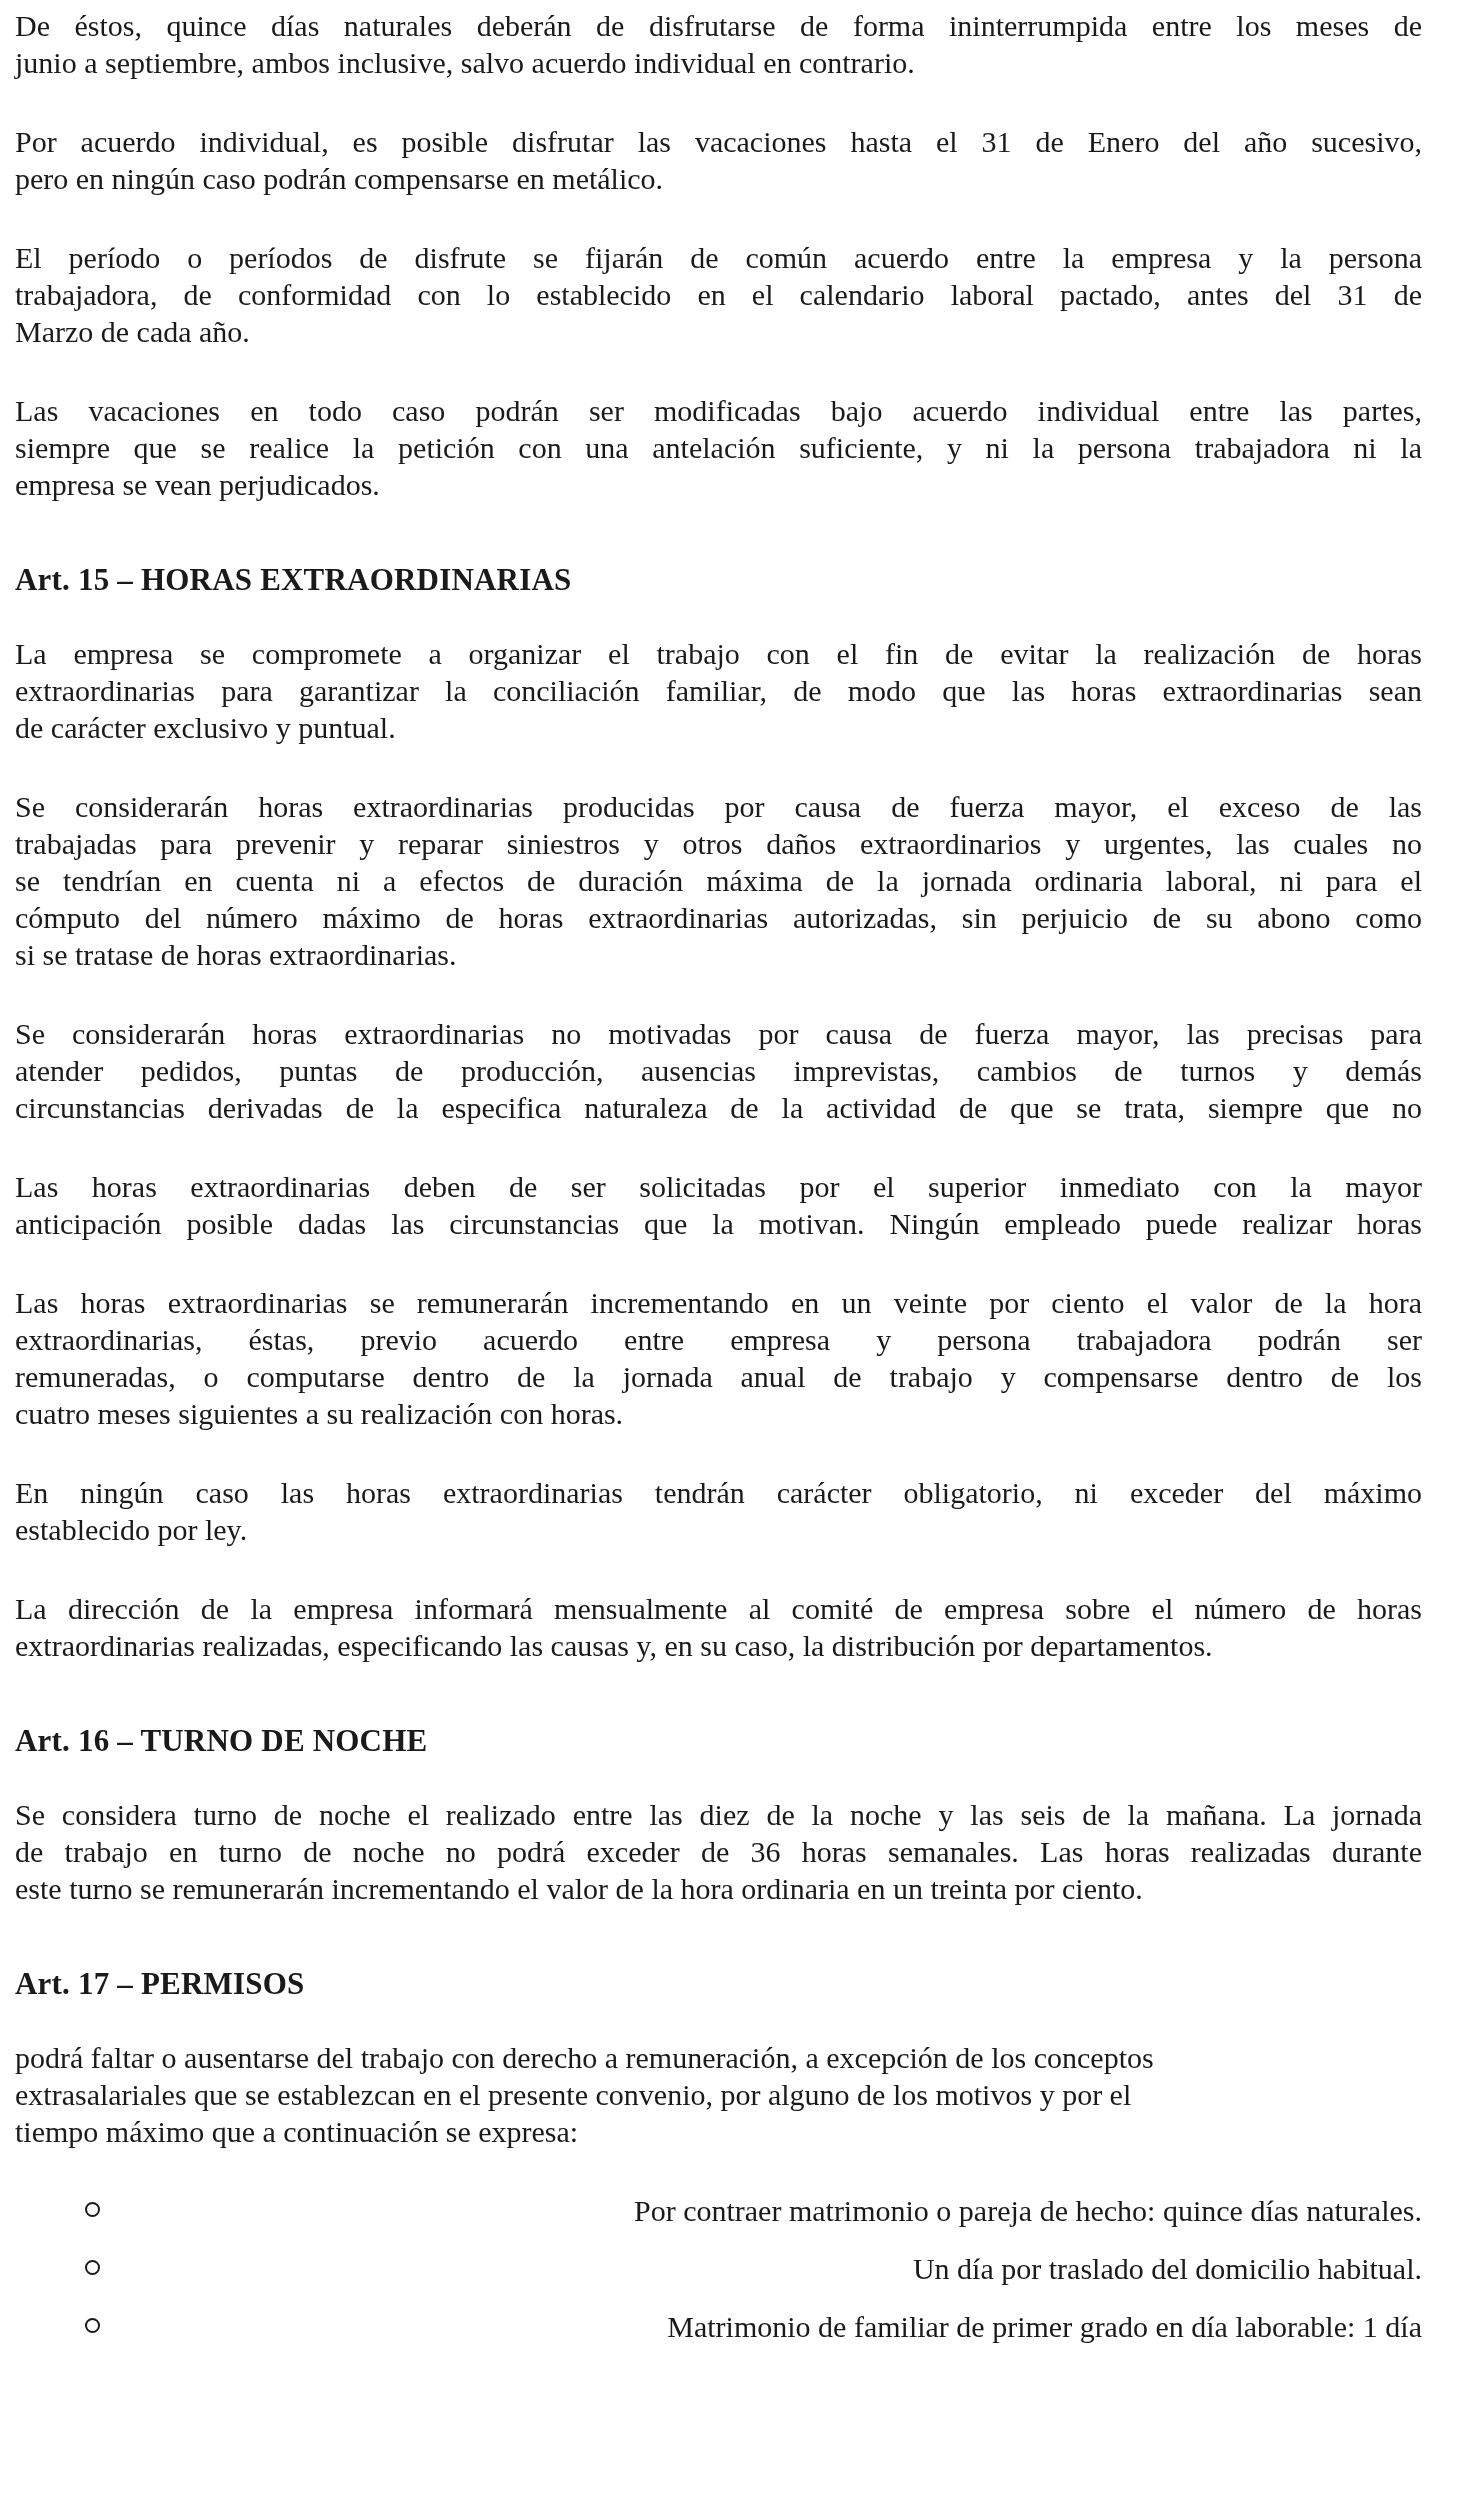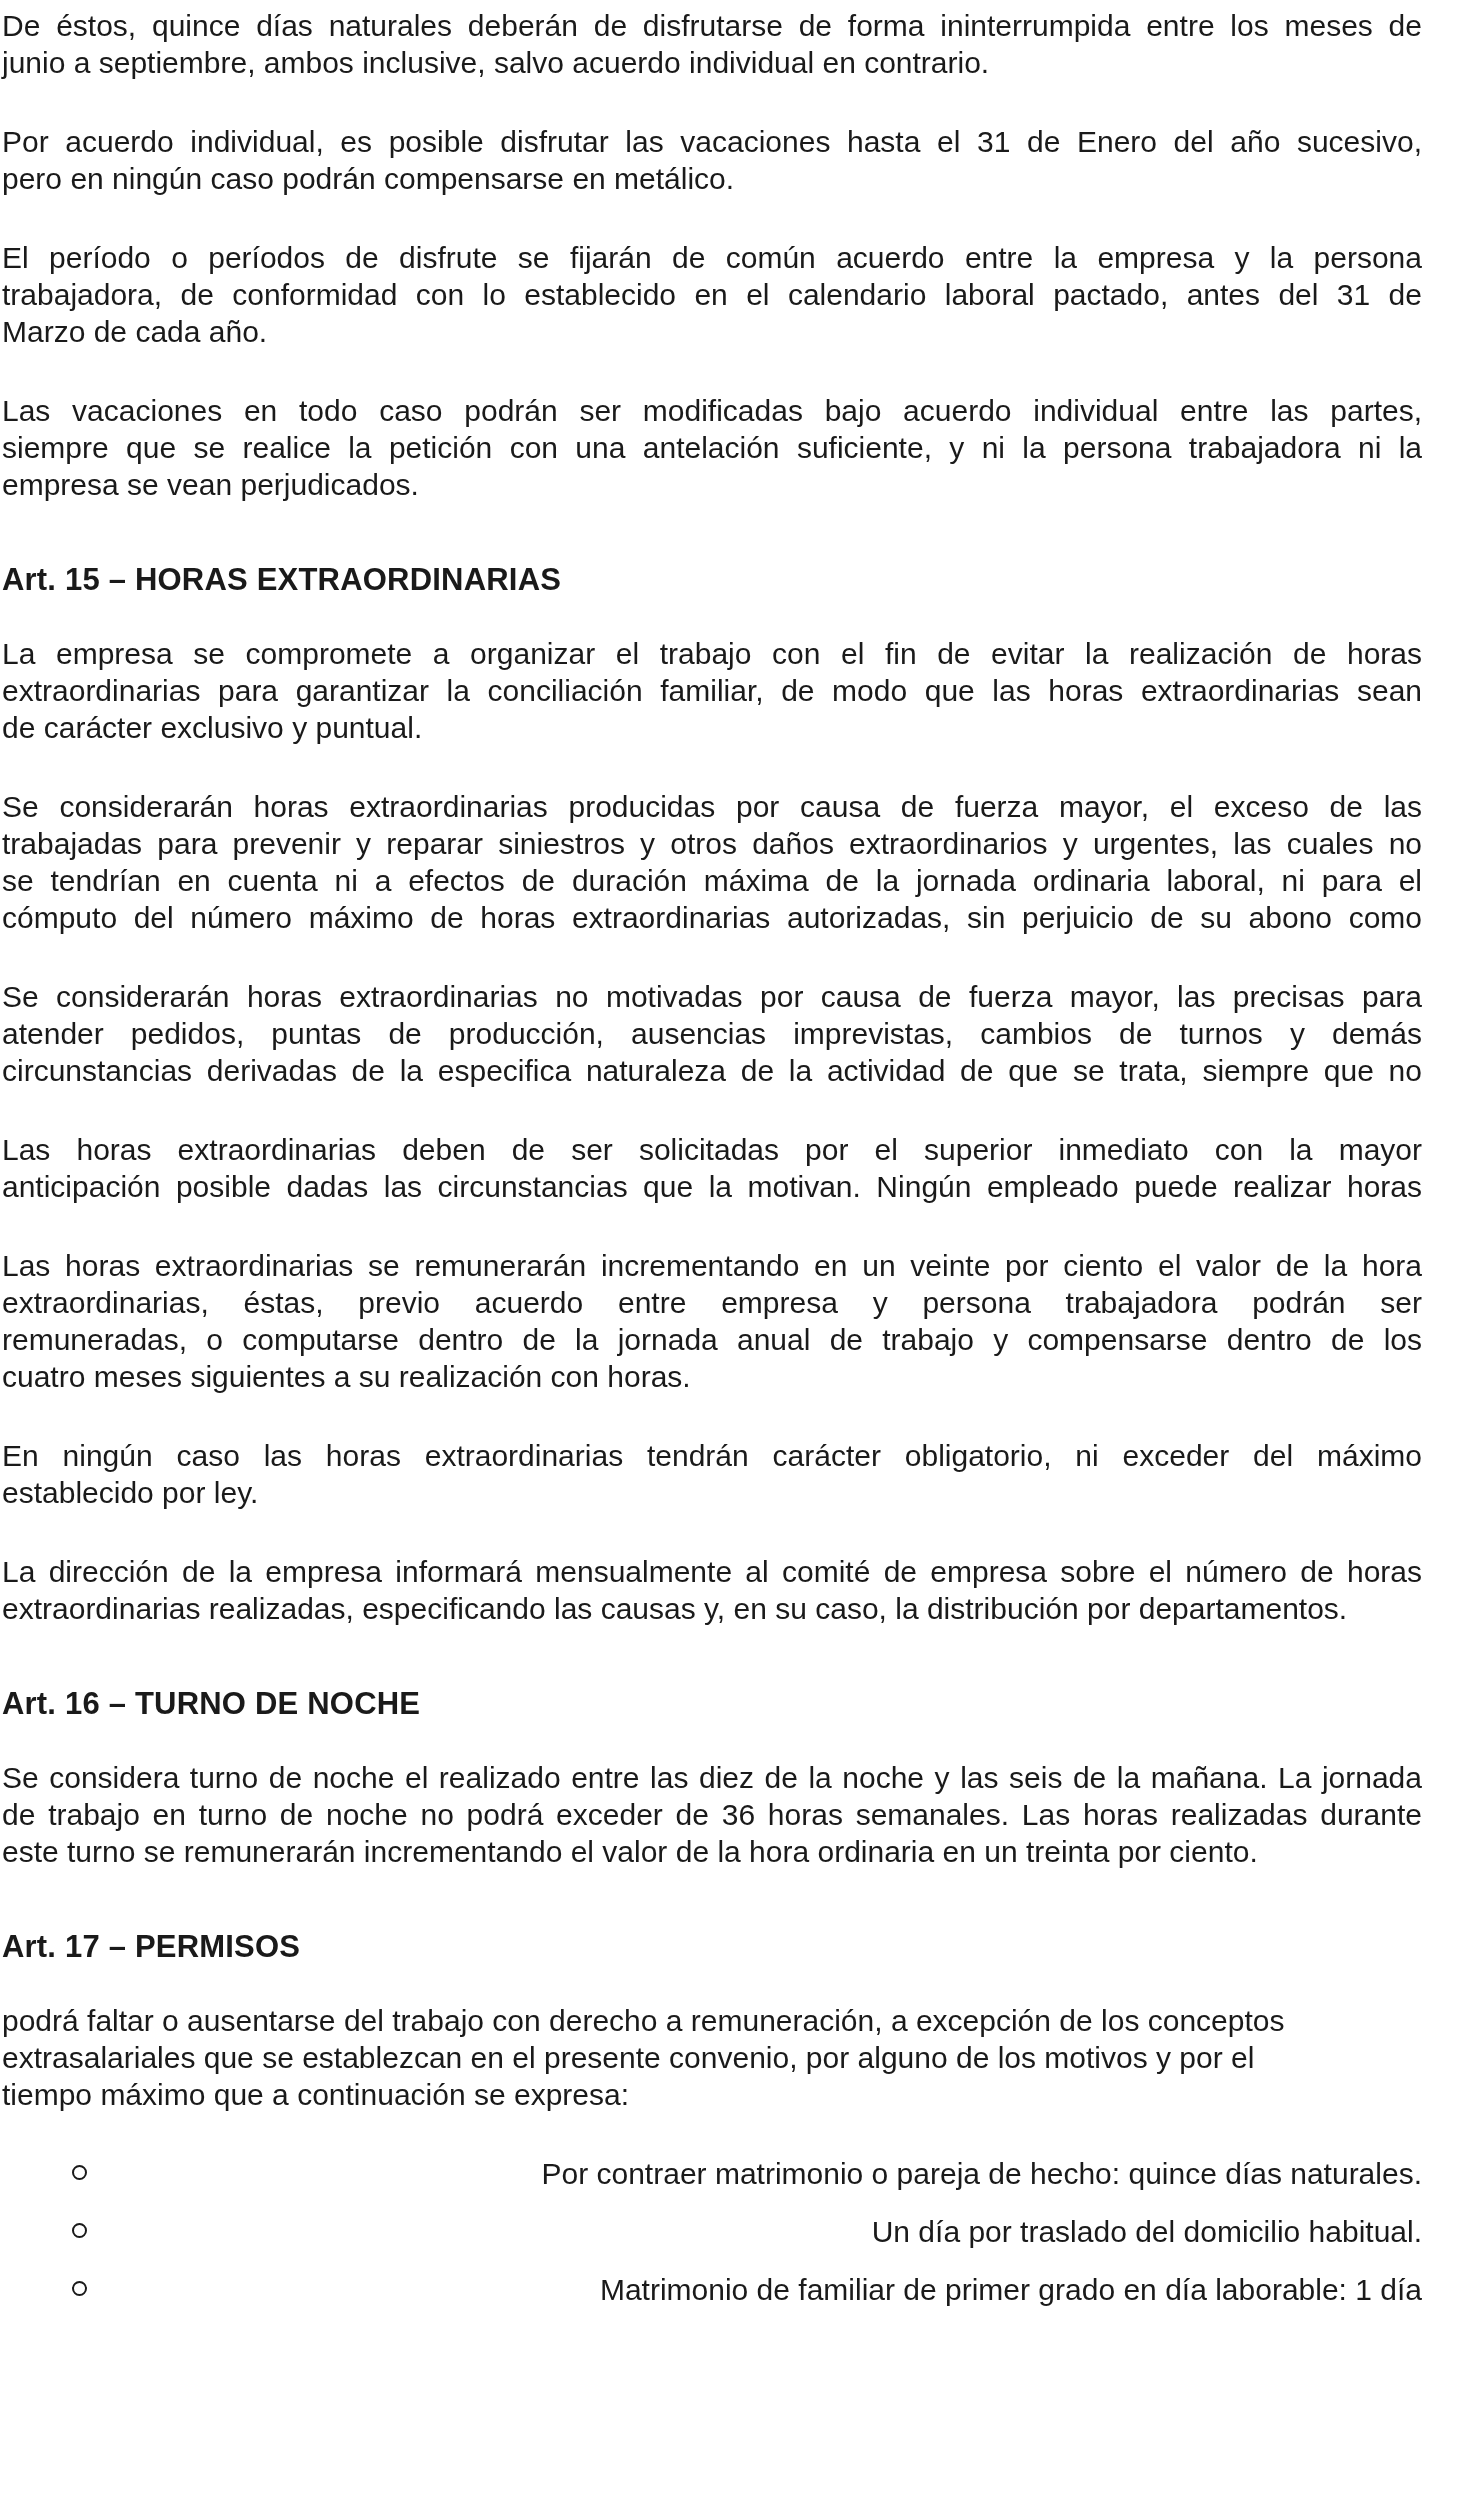--- a/index.html
+++ b/index.html
@@ -13,21 +13,22 @@
     height: 2512px;
     overflow: hidden;
     color: #1a1a1a;
     font-family: "Liberation Sans", "DejaVu Sans", sans-serif;
     font-size: 30px;
     line-height: 37px;
   }
   .doc {
     box-sizing: border-box;
     width: 1436px;
-    padding: 7px 14px 0 2px;
+    padding: 7px 14px 0 15px;
+    font-family: Liberation Serif, serif;
   }
   .para { margin: 0 0 42px 0; }
   
   .jline { text-align: justify; text-align-last: justify; }
   .jline-last { text-align-last: left; }
   .para-left .jline { text-align: left; text-align-last: left; }
   .art-heading {
     font-size: 31px;
     line-height: 37px;
     font-weight: 700;
@@ -91,20 +92,21 @@
       <div class="jline">La empresa se compromete a organizar el trabajo con el fin de evitar la realización de horas</div>
       <div class="jline">extraordinarias para garantizar la conciliación familiar, de modo que las horas extraordinarias sean</div>
       <div class="jline jline-last">de carácter exclusivo y puntual.</div>
     </div>
 
   <div class="para">
       <div class="jline">Se considerarán horas extraordinarias producidas por causa de fuerza mayor, el exceso de las</div>
       <div class="jline">trabajadas para prevenir y reparar siniestros y otros daños extraordinarios y urgentes, las cuales no</div>
       <div class="jline">se tendrían en cuenta ni a efectos de duración máxima de la jornada ordinaria laboral, ni para el</div>
       <div class="jline">cómputo del número máximo de horas extraordinarias autorizadas, sin perjuicio de su abono como</div>
+      <div class="jline jline-last">si se tratase de horas extraordinarias.</div>
     </div>
 
   <div class="para">
       <div class="jline">Se considerarán horas extraordinarias no motivadas por causa de fuerza mayor, las precisas para</div>
       <div class="jline">atender pedidos, puntas de producción, ausencias imprevistas, cambios de turnos y demás</div>
       <div class="jline">circunstancias derivadas de la especifica naturaleza de la actividad de que se trata, siempre que no</div>
     </div>
 
   <div class="para">
       <div class="jline">Las horas extraordinarias deben de ser solicitadas por el superior inmediato con la mayor</div>

